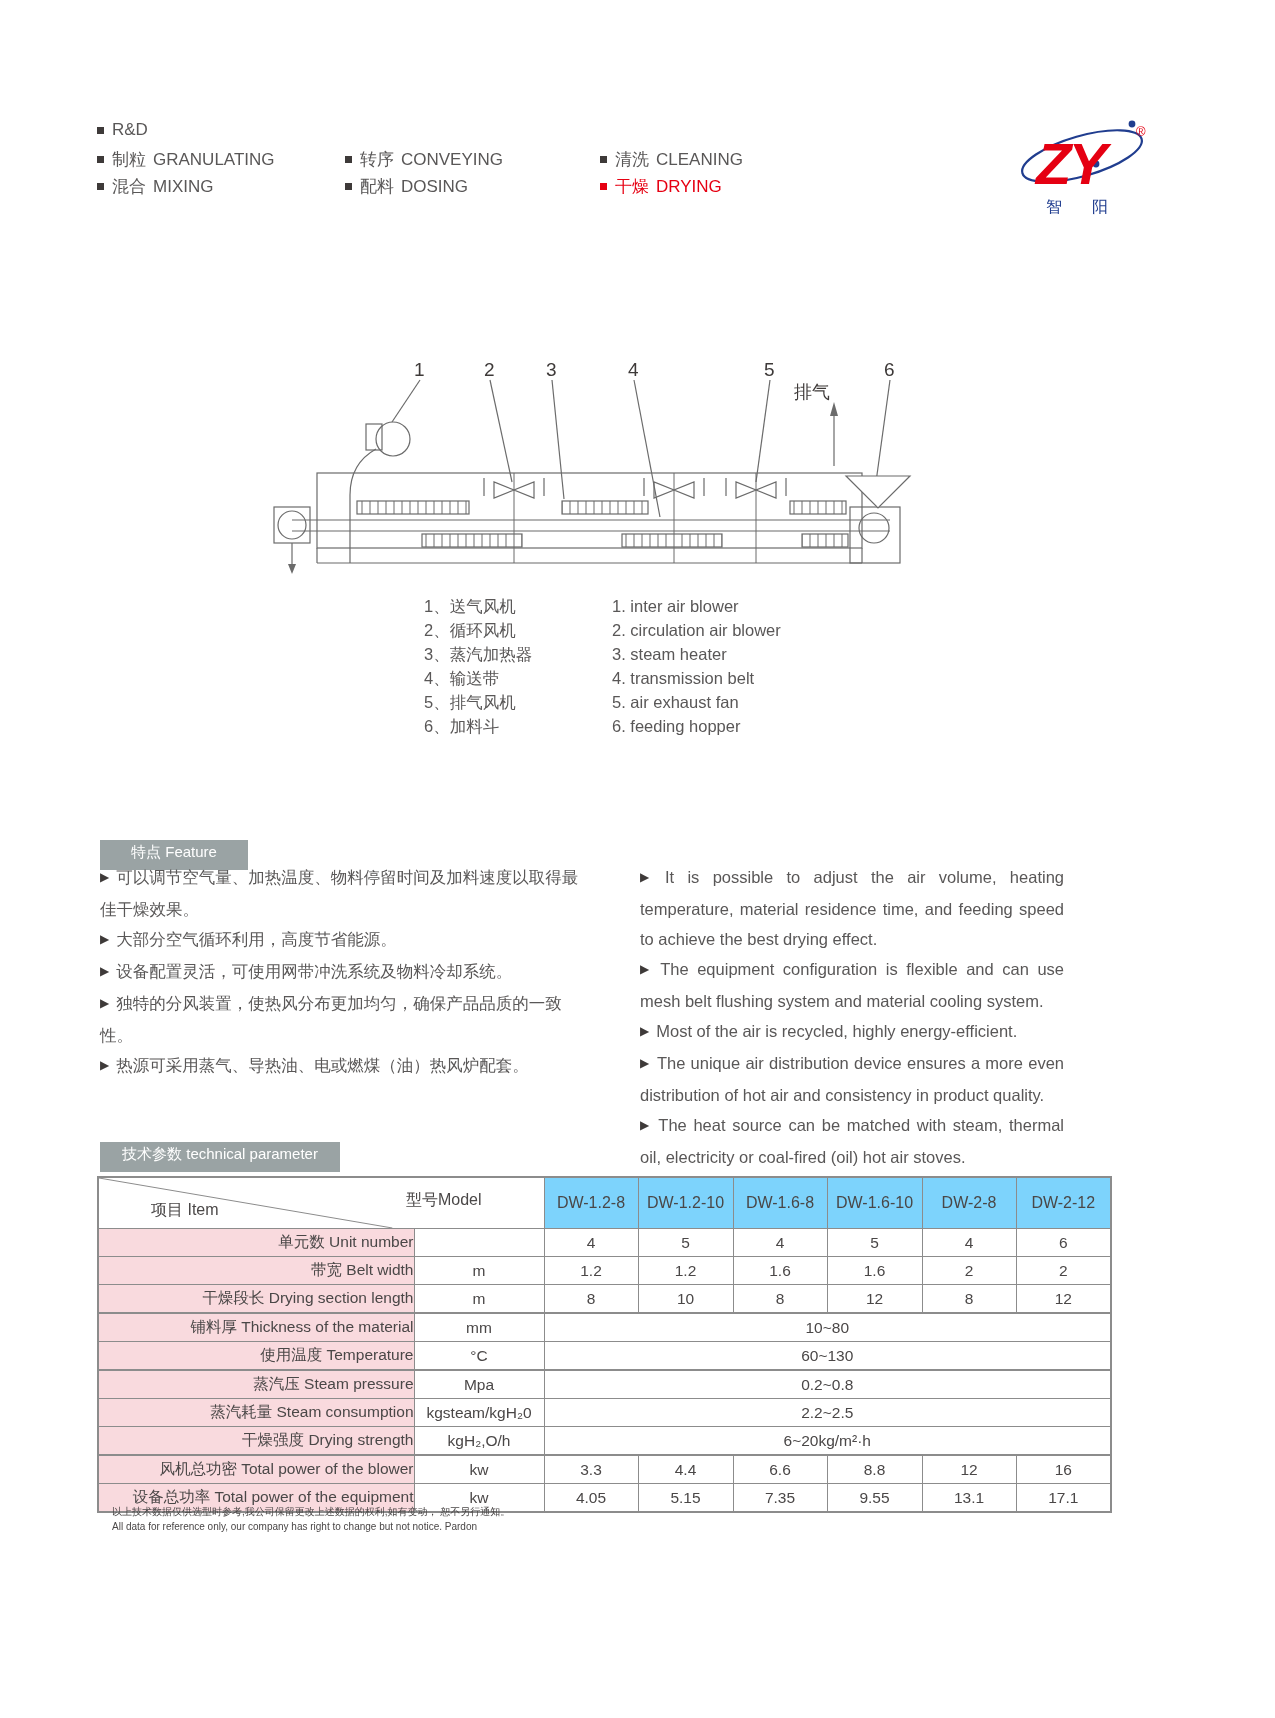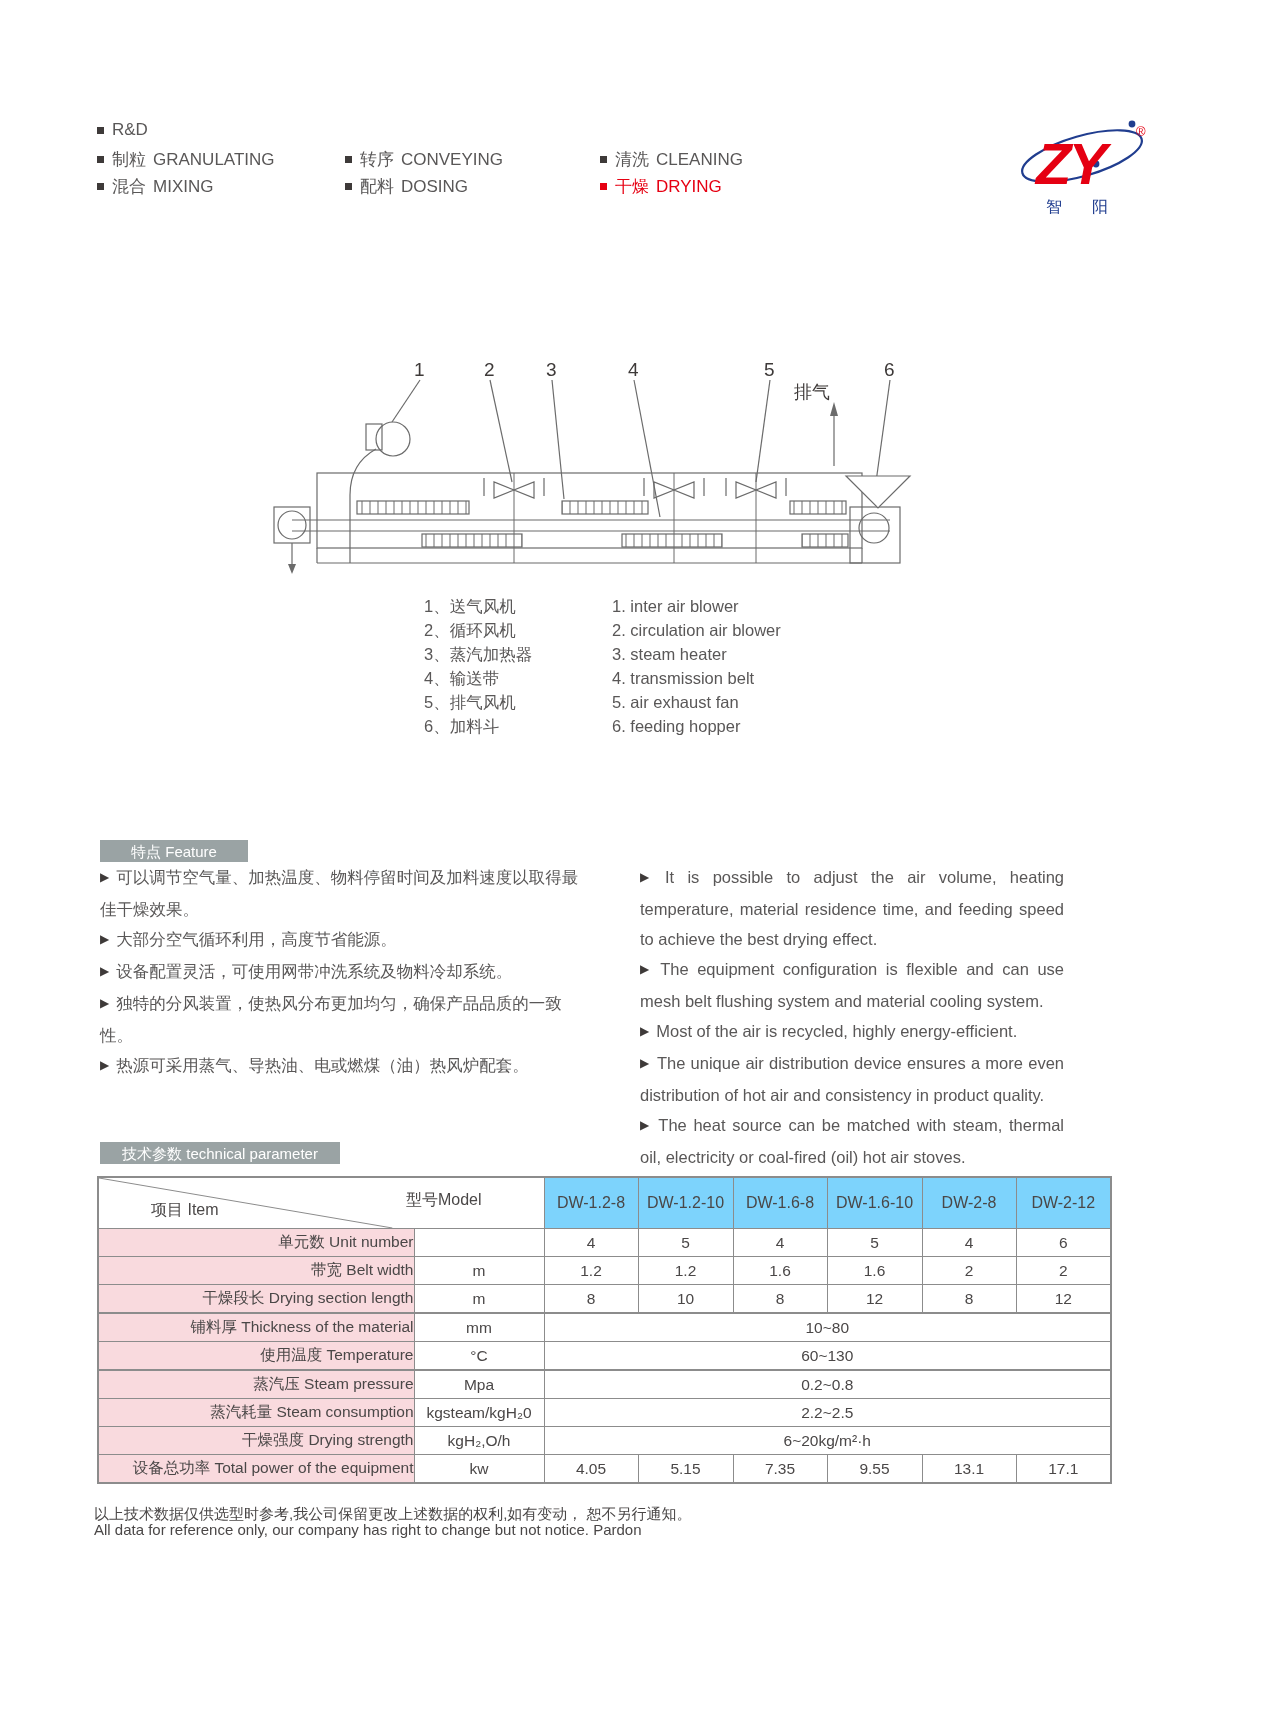--- a/index.html
+++ b/index.html
@@ -24,21 +24,21 @@
   .diagram text{font-family:"Liberation Sans","DejaVu Sans",sans-serif;}
 
   
   .legend{position:absolute;top:594px;font-size:16.5px;line-height:24px;color:#595757;}
   .legend-zh{left:424px;}
   .legend-en{left:612px;}
   .legend-line{white-space:nowrap;}
 
   
   .sec-hdr{position:absolute;background:#9aa3a4;color:#ffffff;font-size:15px;
-           padding:3px 0 0;text-align:center;}
+           padding:3px 0 8px;text-align:center;}
   .hdr-feature{left:100px;top:840px;width:148px;}
   .hdr-tech{left:100px;top:1142px;width:240px;}
 
   
   .feat-col{position:absolute;top:862px;font-size:16.5px;line-height:30px;color:#595757;}
   .feat-zh{left:100px;width:480px;}
   .feat-en{left:640px;width:424px;text-align:justify;}
   p.feat{margin:0;}
   .tri{font-size:12px;margin-right:7px;color:#3e3a39;position:relative;top:-2px;}
 
@@ -50,21 +50,21 @@
   .tech-table td.mh{background:#7dd3fc;font-size:16px;}
   .tech-table td.c-label{background:#f9dade;text-align:right;}
   .tech-table{border:2px solid #8c8c8c;}
   .tech-table tr.thick td{border-top-width:2px;}
   .corner-cell{position:relative;background:#f9dade;}
   .corner-cell .diag{position:absolute;left:0;top:0;width:100%;height:100%;}
   .corner-item{position:absolute;left:52px;bottom:7px;font-size:16px;}
   .corner-model{position:absolute;right:62px;top:12px;font-size:16px;}
 
   
-  .note{position:absolute;left:94px;font-size:15px;color:#4a4747;white-space:nowrap;}
+  .note{position:absolute;left:112px;font-size:10px;color:#4a4747;white-space:nowrap;}
   .note-zh{top:1505px;}
   .note-en{top:1521px;}
 </style>
 </head>
 <body>
 
 <div class="page">
 
   <div class="nav">
     <div class="nav-item c1 r1">
@@ -315,20 +315,30 @@
         <tr>
           <td class="c-label">蒸汽耗量 Steam consumption</td>
           <td class="c-unit">kgsteam/kgH₂0</td>
           <td class="c-merged" colspan="6">2.2~2.5</td>
         </tr>
         <tr>
           <td class="c-label">干燥强度 Drying strength</td>
           <td class="c-unit">kgH₂,O/h</td>
           <td class="c-merged" colspan="6">6~20kg/m²·h</td>
         </tr>
+        <tr class="thick">
+          <td class="c-label">风机总功密 Total power of the blower</td>
+          <td class="c-unit">kw</td>
+          <td class="c-val">3.3</td>
+          <td class="c-val">4.4</td>
+          <td class="c-val">6.6</td>
+          <td class="c-val">8.8</td>
+          <td class="c-val">12</td>
+          <td class="c-val">16</td>
+        </tr>
         <tr>
           <td class="c-label">设备总功率 Total power of the equipment</td>
           <td class="c-unit">kw</td>
           <td class="c-val">4.05</td>
           <td class="c-val">5.15</td>
           <td class="c-val">7.35</td>
           <td class="c-val">9.55</td>
           <td class="c-val">13.1</td>
           <td class="c-val">17.1</td>
         </tr>

